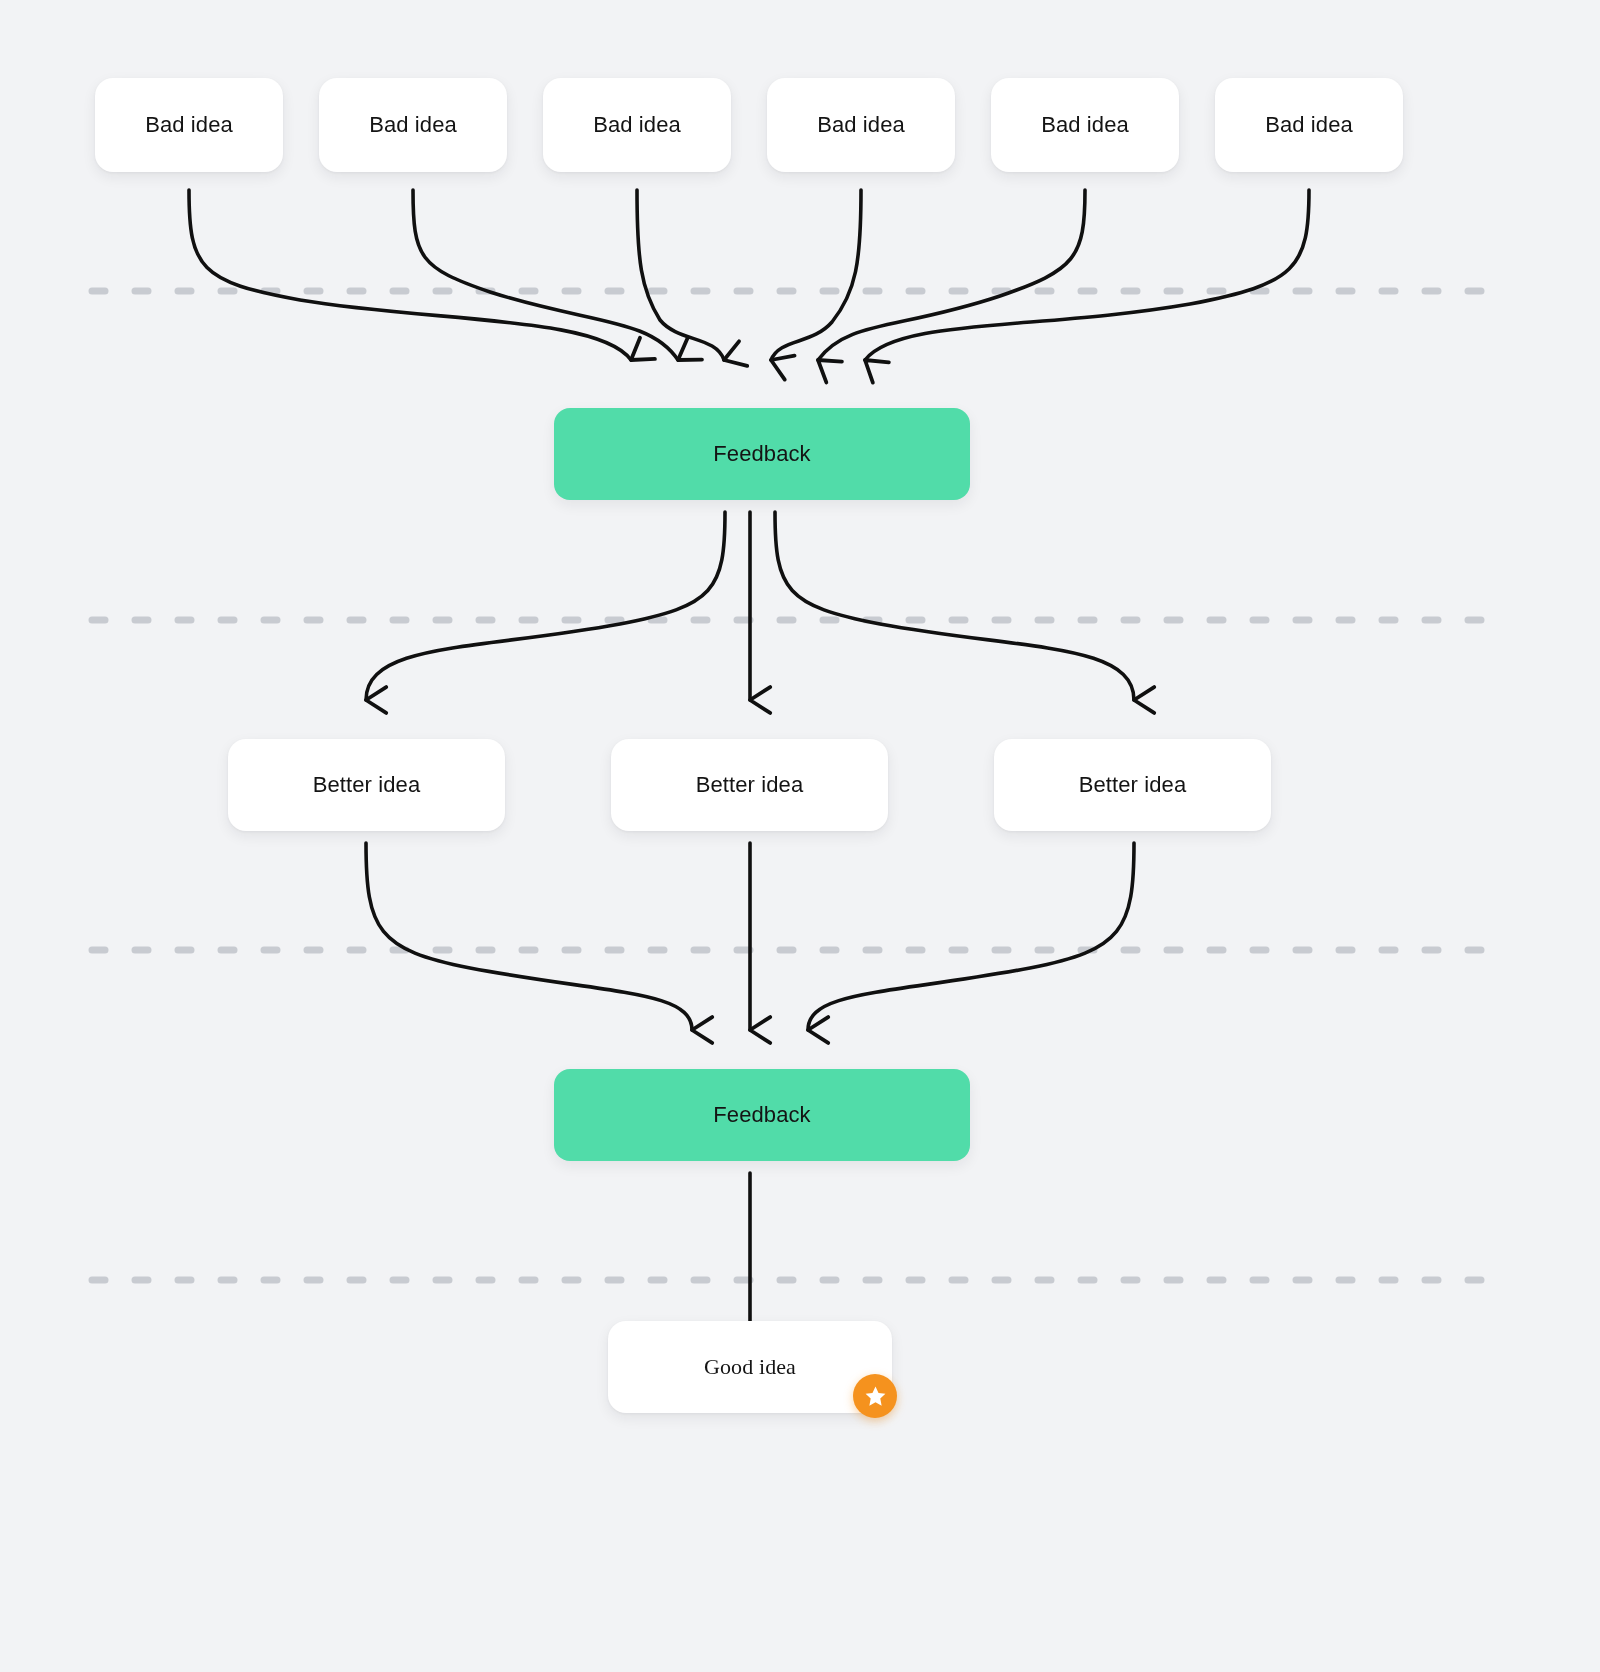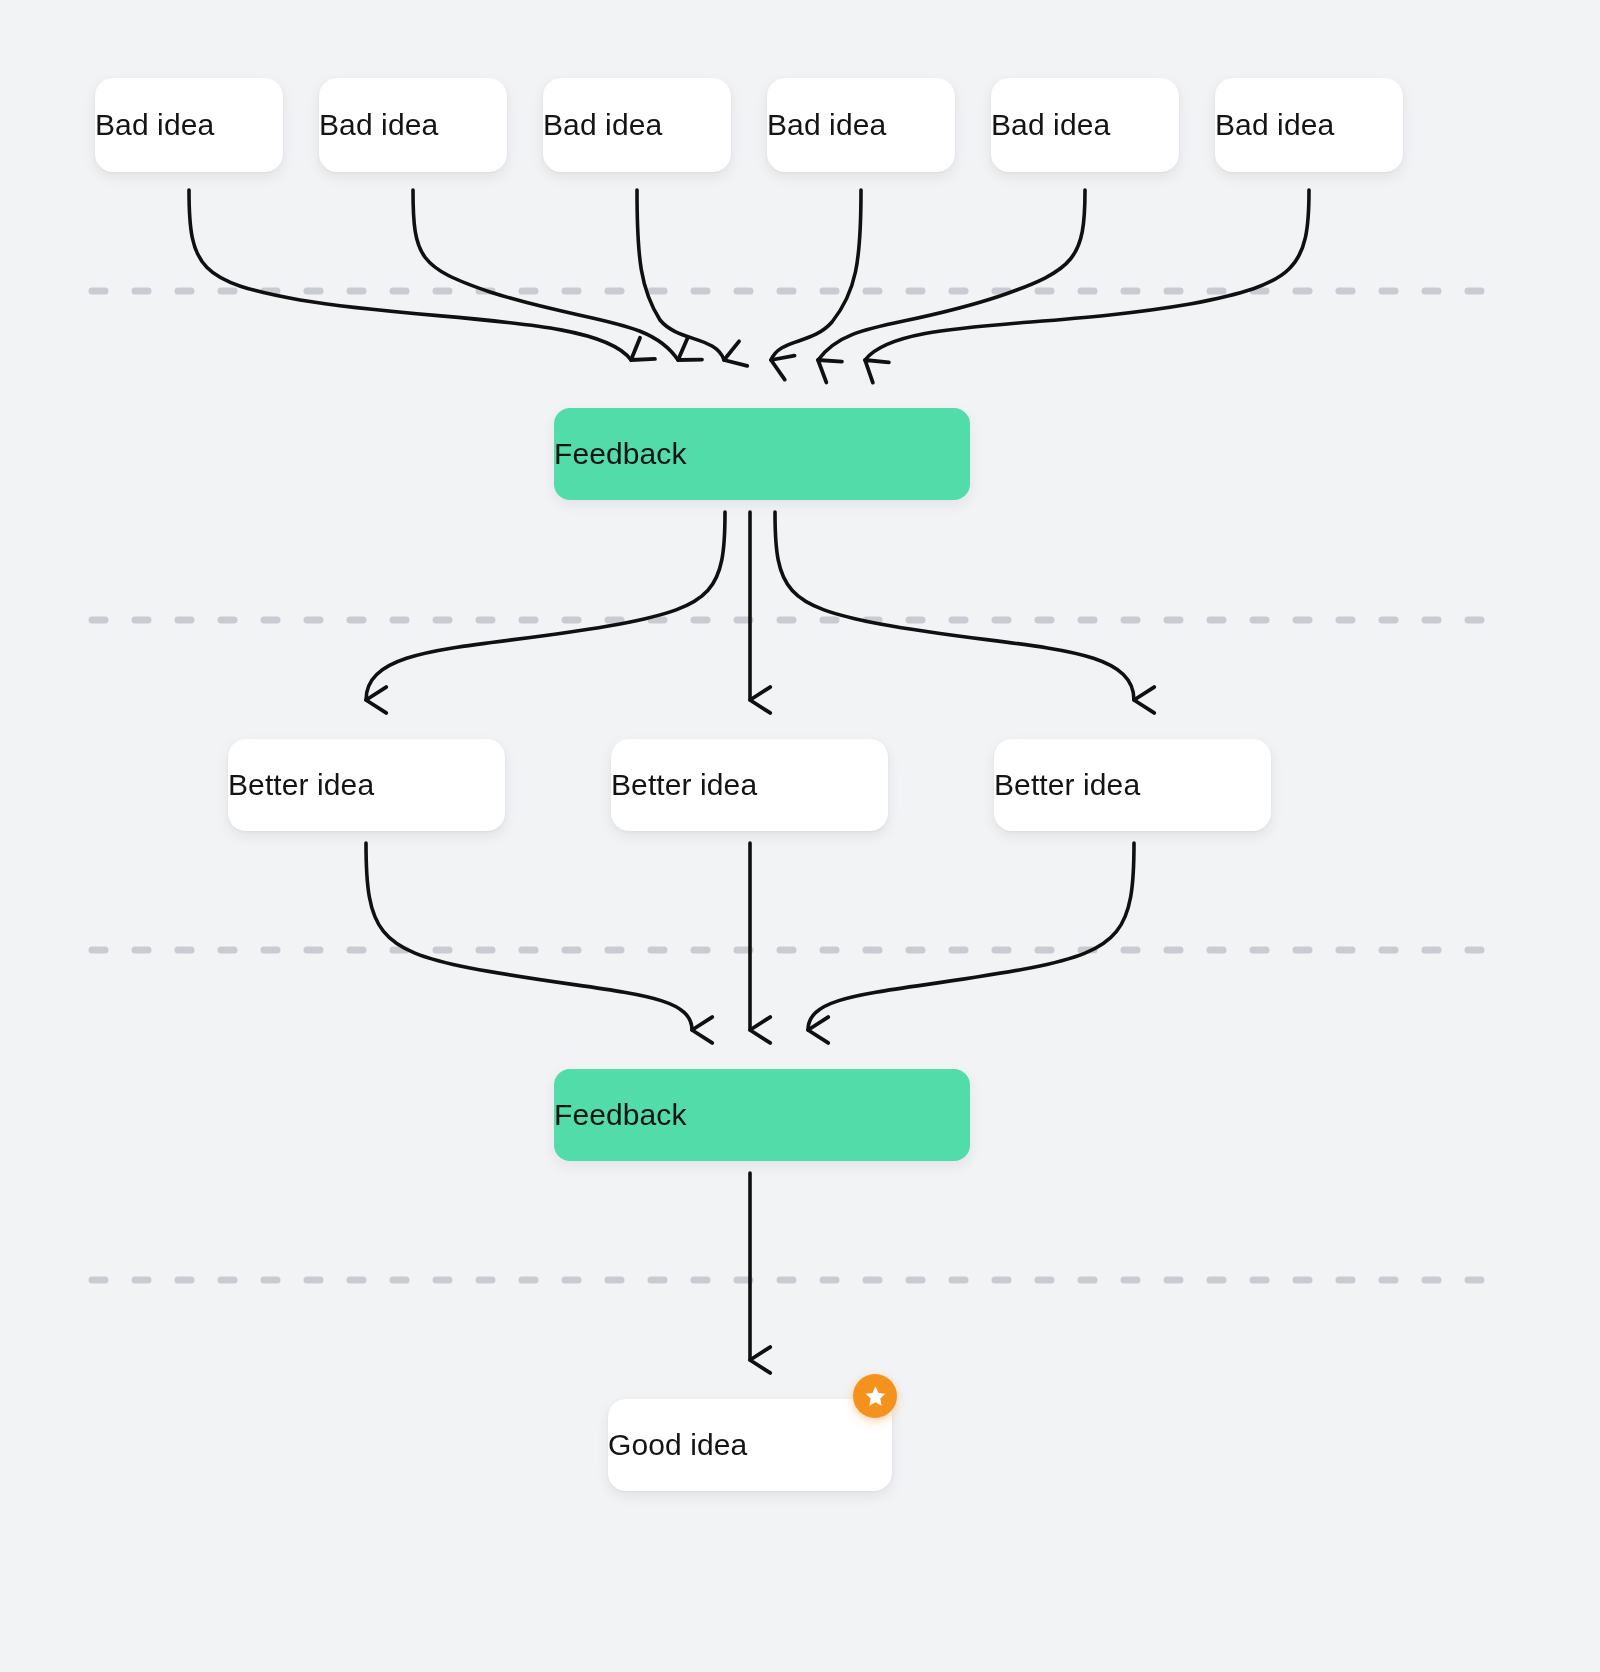--- a/index.html
+++ b/index.html
@@ -25,23 +25,23 @@
     top: 0;
     width: 1600px;
     height: 1672px;
     pointer-events: none;
   }
   .node {
     position: absolute;
     box-sizing: border-box;
     display: flex;
     align-items: center;
-    justify-content: flex-start;
+    justify-content: center;
     border-radius: 18px;
-    font-size: 30px;
+    font-size: 22px;
     color: #141414;
     letter-spacing: 0.1px;
     white-space: nowrap;
   }
   .node.idea {
     background: #ffffff;
     box-shadow: 0 5px 14px rgba(23, 28, 38, 0.075),
                 0 1px 3px rgba(23, 28, 38, 0.05);
   }
   .node.feedback {
@@ -132,21 +132,21 @@
       </div>
       <div class="node idea" style="left: 611px; top: 739px; width: 277px; height: 92px;">
         <span class="label">Better idea</span>
       </div>
       <div class="node idea" style="left: 994px; top: 739px; width: 277px; height: 92px;">
         <span class="label">Better idea</span>
       </div>
       <div class="node feedback" style="left: 542px; top: 1069px; width: 416px; height: 92px; background: rgb(81, 220, 169);">
         <span class="label">Feedback</span>
       </div>
-      <div class="node idea" style="left: 608px; top: 1399px; width: 284px; height: 92px;">
+      <div class="node idea" style="left: 608px; top: 1321px; width: 284px; height: 92px; font-family: Liberation Serif, serif;">
         <span class="label">Good idea</span>
       </div>
     </div>
 
   <div class="badge-star" id="badge-star" style="left: 853px; top: 1374px; width: 44px; height: 44px; background: rgb(245, 146, 30);">
     <svg viewBox="0 0 24 24" aria-hidden="true">
       <path d="M12 2.4 L14.9 8.6 L21.5 9.4 L16.6 14 L17.9 20.8 L12 17.4 L6.1 20.8 L7.4 14 L2.5 9.4 L9.1 8.6 Z" fill="#ffffff"></path>
     </svg>
   </div>
 

